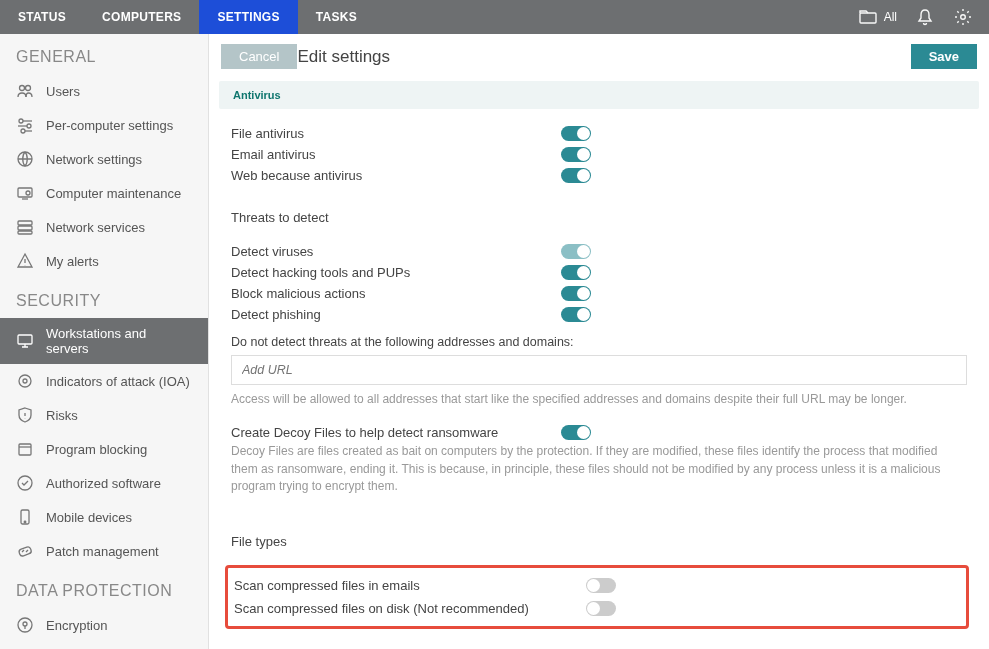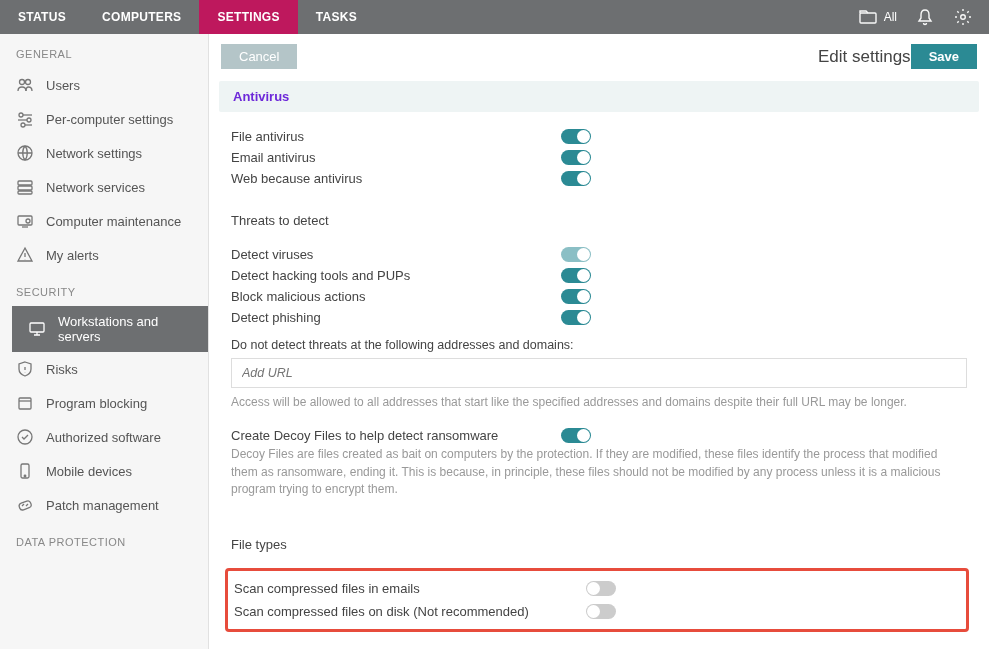--- a/index.html
+++ b/index.html
@@ -2,48 +2,48 @@
 <html><head>
 <meta charset="utf-8">
 <style>
   * { box-sizing: border-box; margin: 0; padding: 0; }
   body { font-family: "Segoe UI", Arial, sans-serif; font-size: 13px; color: #333; background: #fff; width: 989px; height: 649px; overflow: hidden; }
   
   
   .topbar { height: 34px; background: #6d6f71; display: flex; align-items: stretch; color: #fff; }
   .topbar-tabs { display: flex; }
   .topbar-tab { padding: 0 18px; display: flex; align-items: center; font-size: 12px; font-weight: 600; letter-spacing: 0.3px; cursor: pointer; }
-  .topbar-tab.active { background: #be185d; }
+  .topbar-tab.active { background: #1d4ed8; }
   .topbar-right { margin-left: auto; display: flex; align-items: center; gap: 18px; padding-right: 16px; }
   .tb-icon { width: 20px; height: 20px; display: inline-flex; align-items: center; justify-content: center; opacity: 0.95; cursor: pointer; }
   .tb-all { display: flex; align-items: center; gap: 6px; font-size: 12px; cursor: pointer; }
   
   
   .layout { display: flex; height: calc(649px - 34px); }
   
   
   .sidebar { width: 209px; background: #f6f6f6; border-right: 1px solid #e1e1e1; overflow-y: auto; padding-bottom: 20px; }
-  .sidebar-group-label { padding: 14px 16px 8px 16px; font-size: 11px; letter-spacing: 0.5px; color: #888; }
+  .sidebar-group-label { padding: 14px 16px 8px 16px; font-size: 16px; letter-spacing: 0.5px; color: #888; }
   .sidebar-item { display: flex; align-items: center; gap: 12px; padding: 8px 16px; font-size: 13px; color: #555; cursor: pointer; }
-  .sidebar-item.active { background: #6d6f71; color: #fff; margin-left: 12px; }
+  .sidebar-item.active { background: #6d6f71; color: #fff; }
   .sb-icon { width: 18px; height: 18px; display: inline-flex; align-items: center; justify-content: center; flex-shrink: 0; }
   
   
   .content { flex: 1; overflow-y: auto; }
   .content-inner { padding: 10px 10px 30px 10px; }
   
   
   .header-row { display: flex; align-items: center; margin-bottom: 12px; padding: 0 2px; }
   .btn { padding: 5px 18px; font-size: 13px; color: #fff; border: none; cursor: pointer; }
   .btn-cancel { background: #b4c5c8; }
   .btn-save { background: #2b8a94; font-weight: 600; }
-  .page-title { flex: 1; text-align: right; font-size: 17px; color: #444; font-weight: 400; }
-  
-  
-  .block-strip { background: #eef4f4; padding: 8px 14px; font-size: 13px; font-weight: 600; color: #6d28d9; margin-bottom: 14px; border-radius: 2px; }
+  .page-title { flex: 1; text-align: left; font-size: 17px; color: #444; font-weight: 400; }
+  
+  
+  .block-strip { background: #eef4f4; padding: 8px 14px; font-size: 11px; font-weight: 600; color: #0f766e; margin-bottom: 14px; border-radius: 2px; }
   .section-heading { font-size: 13px; color: #444; margin: 24px 0 16px 12px; font-weight: 400; }
   
   .toggle-row { display: flex; align-items: center; padding: 3px 12px; }
   .toggle-label { width: 330px; font-size: 13px; color: #444; }
   .toggle { width: 30px; height: 15px; background: #2b8a94; border-radius: 8px; position: relative; cursor: pointer; flex-shrink: 0; }
   .toggle::after { content: ""; position: absolute; right: 1px; top: 1px; width: 13px; height: 13px; background: #fff; border-radius: 50%; }
   .toggle.off { background: #ccc; }
   .toggle.off::after { right: auto; left: 1px; }
   .toggle.dim { background: #8bbfc5; }
   
@@ -127,60 +127,69 @@
           <svg width="18" height="18" viewBox="0 0 18 18" fill="none" stroke="#777" stroke-width="1.3">
             <circle cx="9" cy="9" r="7"></circle>
             <path d="M2 9 L16 9 M9 2 C6 5 6 13 9 16 M9 2 C12 5 12 13 9 16"></path>
           </svg>
         </span>
       <span>Network settings</span>
     </div>
     <div class="sidebar-item">
       <span class="sb-icon">
           <svg width="18" height="18" viewBox="0 0 18 18" fill="none" stroke="#777" stroke-width="1.3">
+            <rect x="2" y="4" width="14" height="9" rx="1"></rect>
+            <path d="M6 15 L12 15"></path>
+            <circle cx="12" cy="9" r="2"></circle>
+          </svg>
+        </span>
+      <span>Computer maintenance</span>
+    </div>
+    <div class="sidebar-item">
+      <span class="sb-icon">
+          <svg width="18" height="18" viewBox="0 0 18 18" fill="none" stroke="#777" stroke-width="1.3">
             <rect x="2" y="3" width="14" height="4" rx="1"></rect>
             <rect x="2" y="8" width="14" height="4" rx="1"></rect>
             <rect x="2" y="13" width="14" height="3" rx="1"></rect>
           </svg>
         </span>
       <span>Network services</span>
     </div>
     <div class="sidebar-item">
       <span class="sb-icon">
           <svg width="18" height="18" viewBox="0 0 18 18" fill="none" stroke="#777" stroke-width="1.3">
-            <rect x="2" y="4" width="14" height="9" rx="1"></rect>
-            <path d="M6 15 L12 15"></path>
-            <circle cx="12" cy="9" r="2"></circle>
-          </svg>
-        </span>
-      <span>Computer maintenance</span>
-    </div>
-    <div class="sidebar-item">
-      <span class="sb-icon">
-          <svg width="18" height="18" viewBox="0 0 18 18" fill="none" stroke="#777" stroke-width="1.3">
             <path d="M9 2 L16 15 L2 15 Z"></path>
             <path d="M9 7 L9 11 M9 13 L9 13.2"></path>
           </svg>
         </span>
       <span>My alerts</span>
     </div>
 
     <div class="sidebar-group-label">SECURITY</div>
     <div class="sidebar-item active">
       <span class="sb-icon">
           <svg width="18" height="18" viewBox="0 0 18 18" fill="none" stroke="#fff" stroke-width="1.3">
             <rect x="2" y="3" width="14" height="9" rx="1"></rect>
             <path d="M6 15 L12 15 M9 12 L9 15"></path>
           </svg>
         </span>
       <span>Workstations and servers</span>
     </div>
     <div class="sidebar-item">
       <span class="sb-icon">
           <svg width="18" height="18" viewBox="0 0 18 18" fill="none" stroke="#777" stroke-width="1.3">
+            <circle cx="9" cy="9" r="6"></circle>
+            <circle cx="9" cy="9" r="2"></circle>
+          </svg>
+        </span>
+      <span>Indicators of attack (IOA)</span>
+    </div>
+    <div class="sidebar-item">
+      <span class="sb-icon">
+          <svg width="18" height="18" viewBox="0 0 18 18" fill="none" stroke="#777" stroke-width="1.3">
             <path d="M9 2 L15 4 L15 9 C15 13 12 15 9 16 C6 15 3 13 3 9 L3 4 Z"></path>
             <path d="M9 7 L9 10 M9 12 L9 12.2"></path>
           </svg>
         </span>
       <span>Risks</span>
     </div>
     <div class="sidebar-item">
       <span class="sb-icon">
           <svg width="18" height="18" viewBox="0 0 18 18" fill="none" stroke="#777" stroke-width="1.3">
             <rect x="3" y="4" width="12" height="11" rx="1"></rect>
@@ -211,20 +220,30 @@
       <span class="sb-icon">
           <svg width="18" height="18" viewBox="0 0 18 18" fill="none" stroke="#777" stroke-width="1.3">
             <rect x="3" y="6" width="12" height="7" rx="3" transform="rotate(-20 9 9)"></rect>
             <path d="M6 10 L8 8 M10 10 L12 8"></path>
           </svg>
         </span>
       <span>Patch management</span>
     </div>
 
     <div class="sidebar-group-label">DATA PROTECTION</div>
+    <div class="sidebar-item">
+      <span class="sb-icon">
+          <svg width="18" height="18" viewBox="0 0 18 18" fill="none" stroke="#777" stroke-width="1.3">
+            <circle cx="9" cy="9" r="7"></circle>
+            <circle cx="9" cy="8" r="2"></circle>
+            <path d="M9 10 L9 13"></path>
+          </svg>
+        </span>
+      <span>Encryption</span>
+    </div>
   </div>
 
   <div class="content">
     <div class="content-inner">
 
       <div class="header-row">
         <button class="btn btn-cancel">Cancel</button>
         <div class="page-title">Edit settings</div>
         <button class="btn btn-save">Save</button>
       </div>

